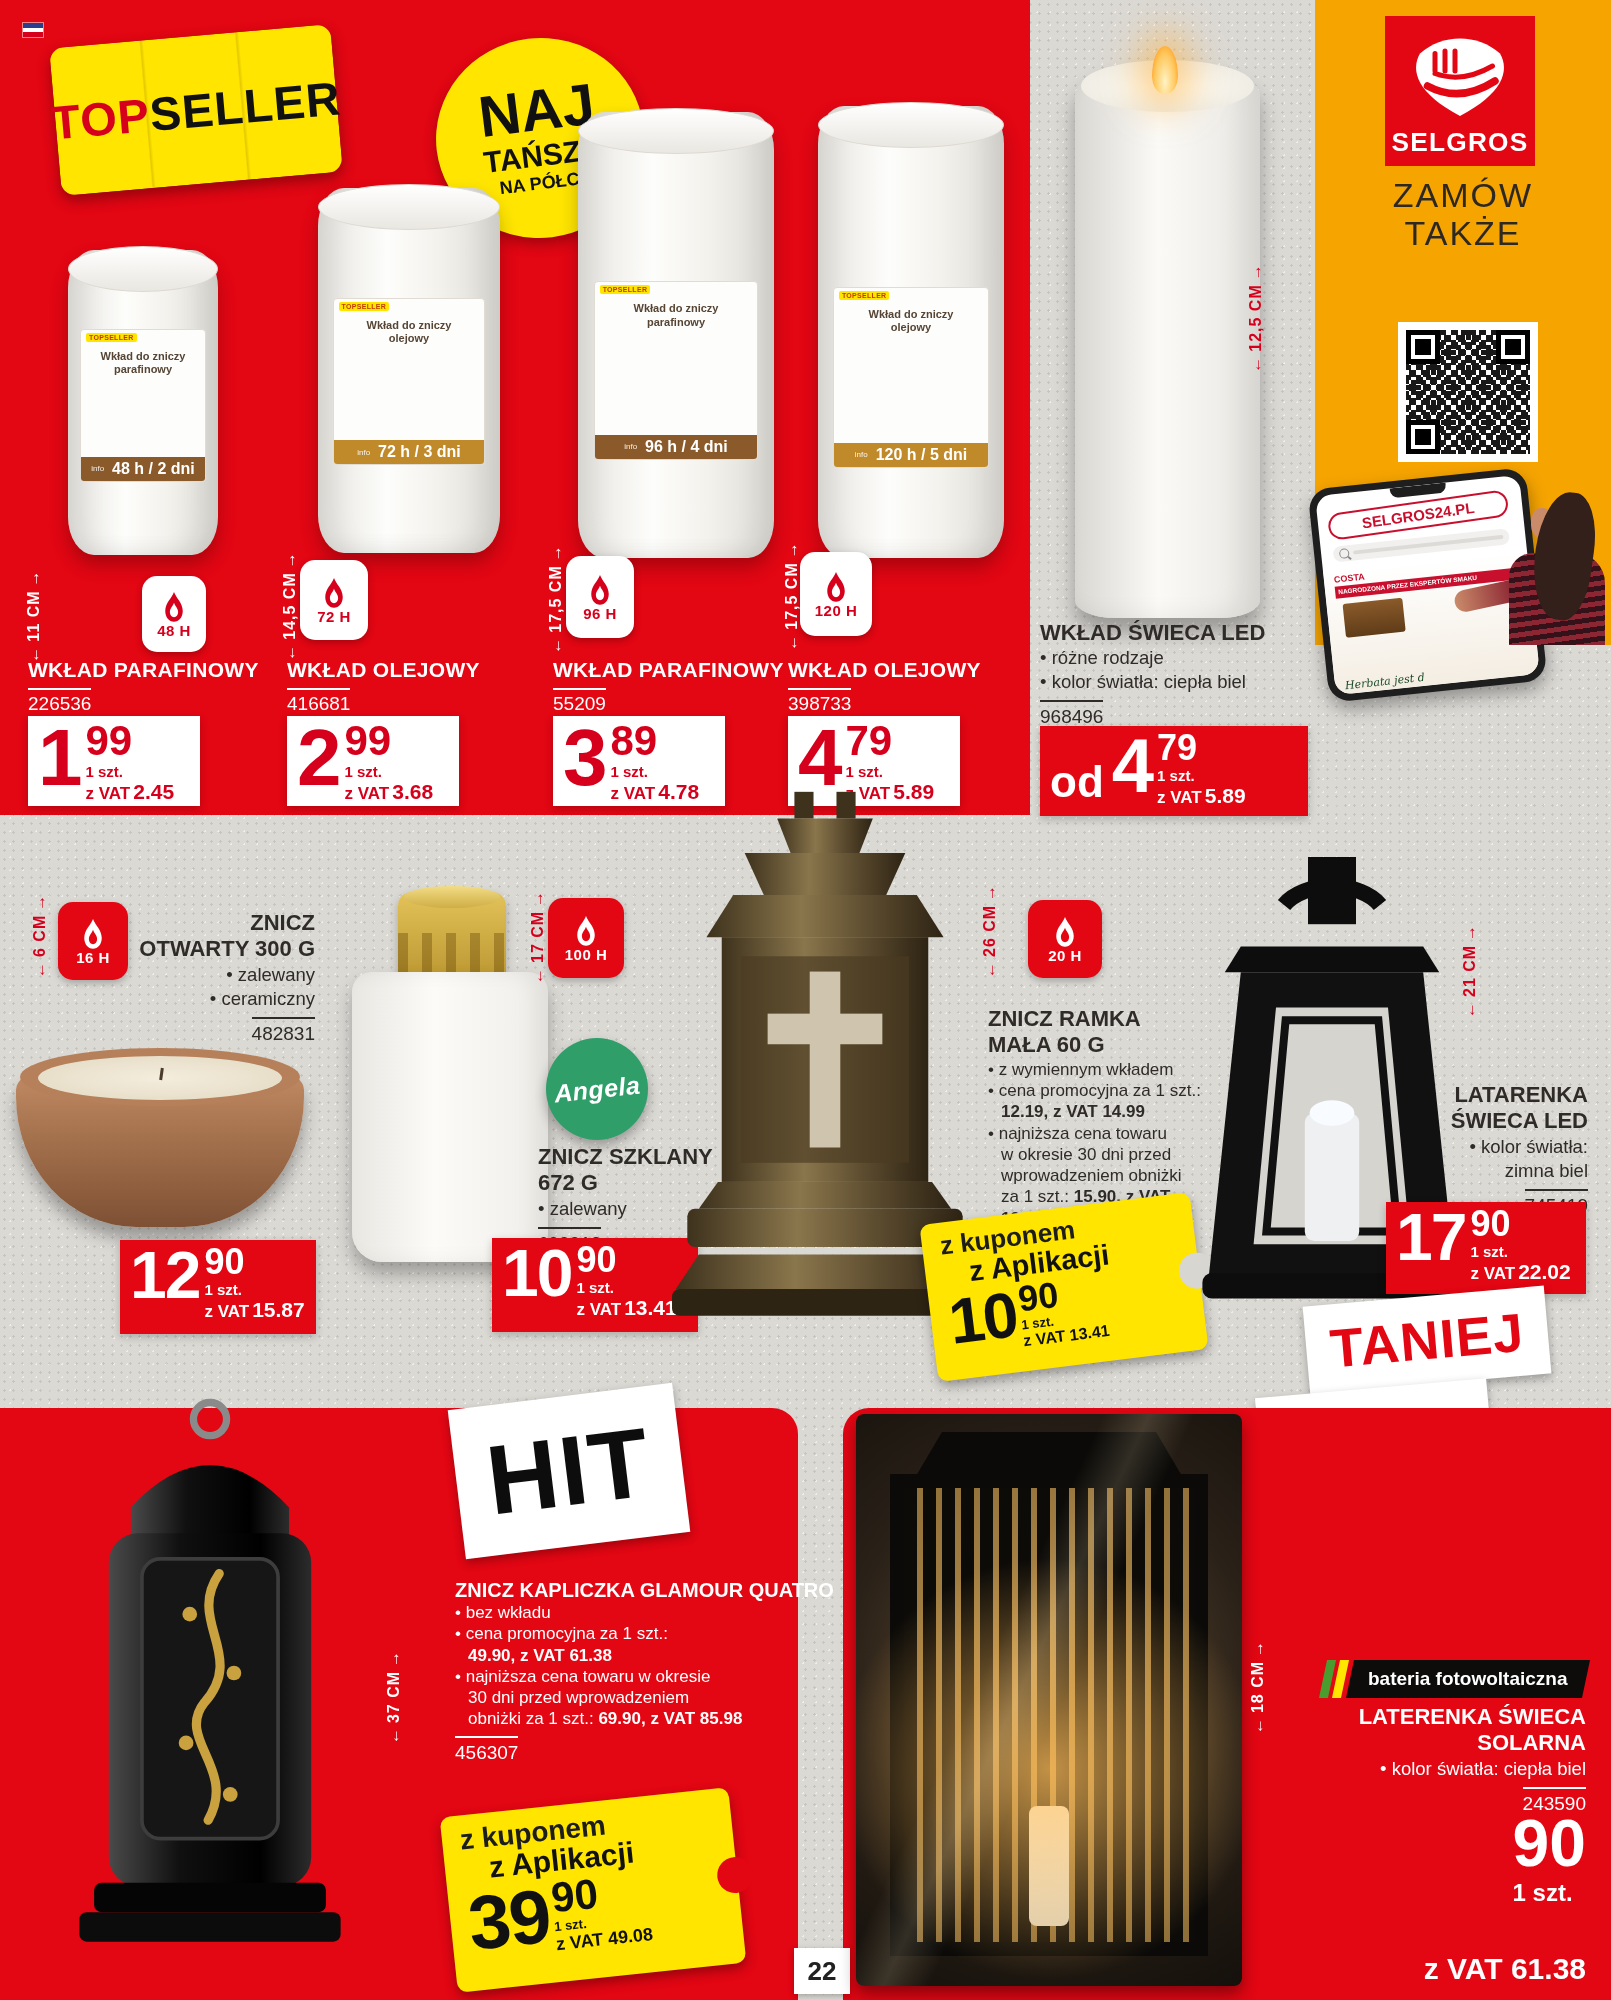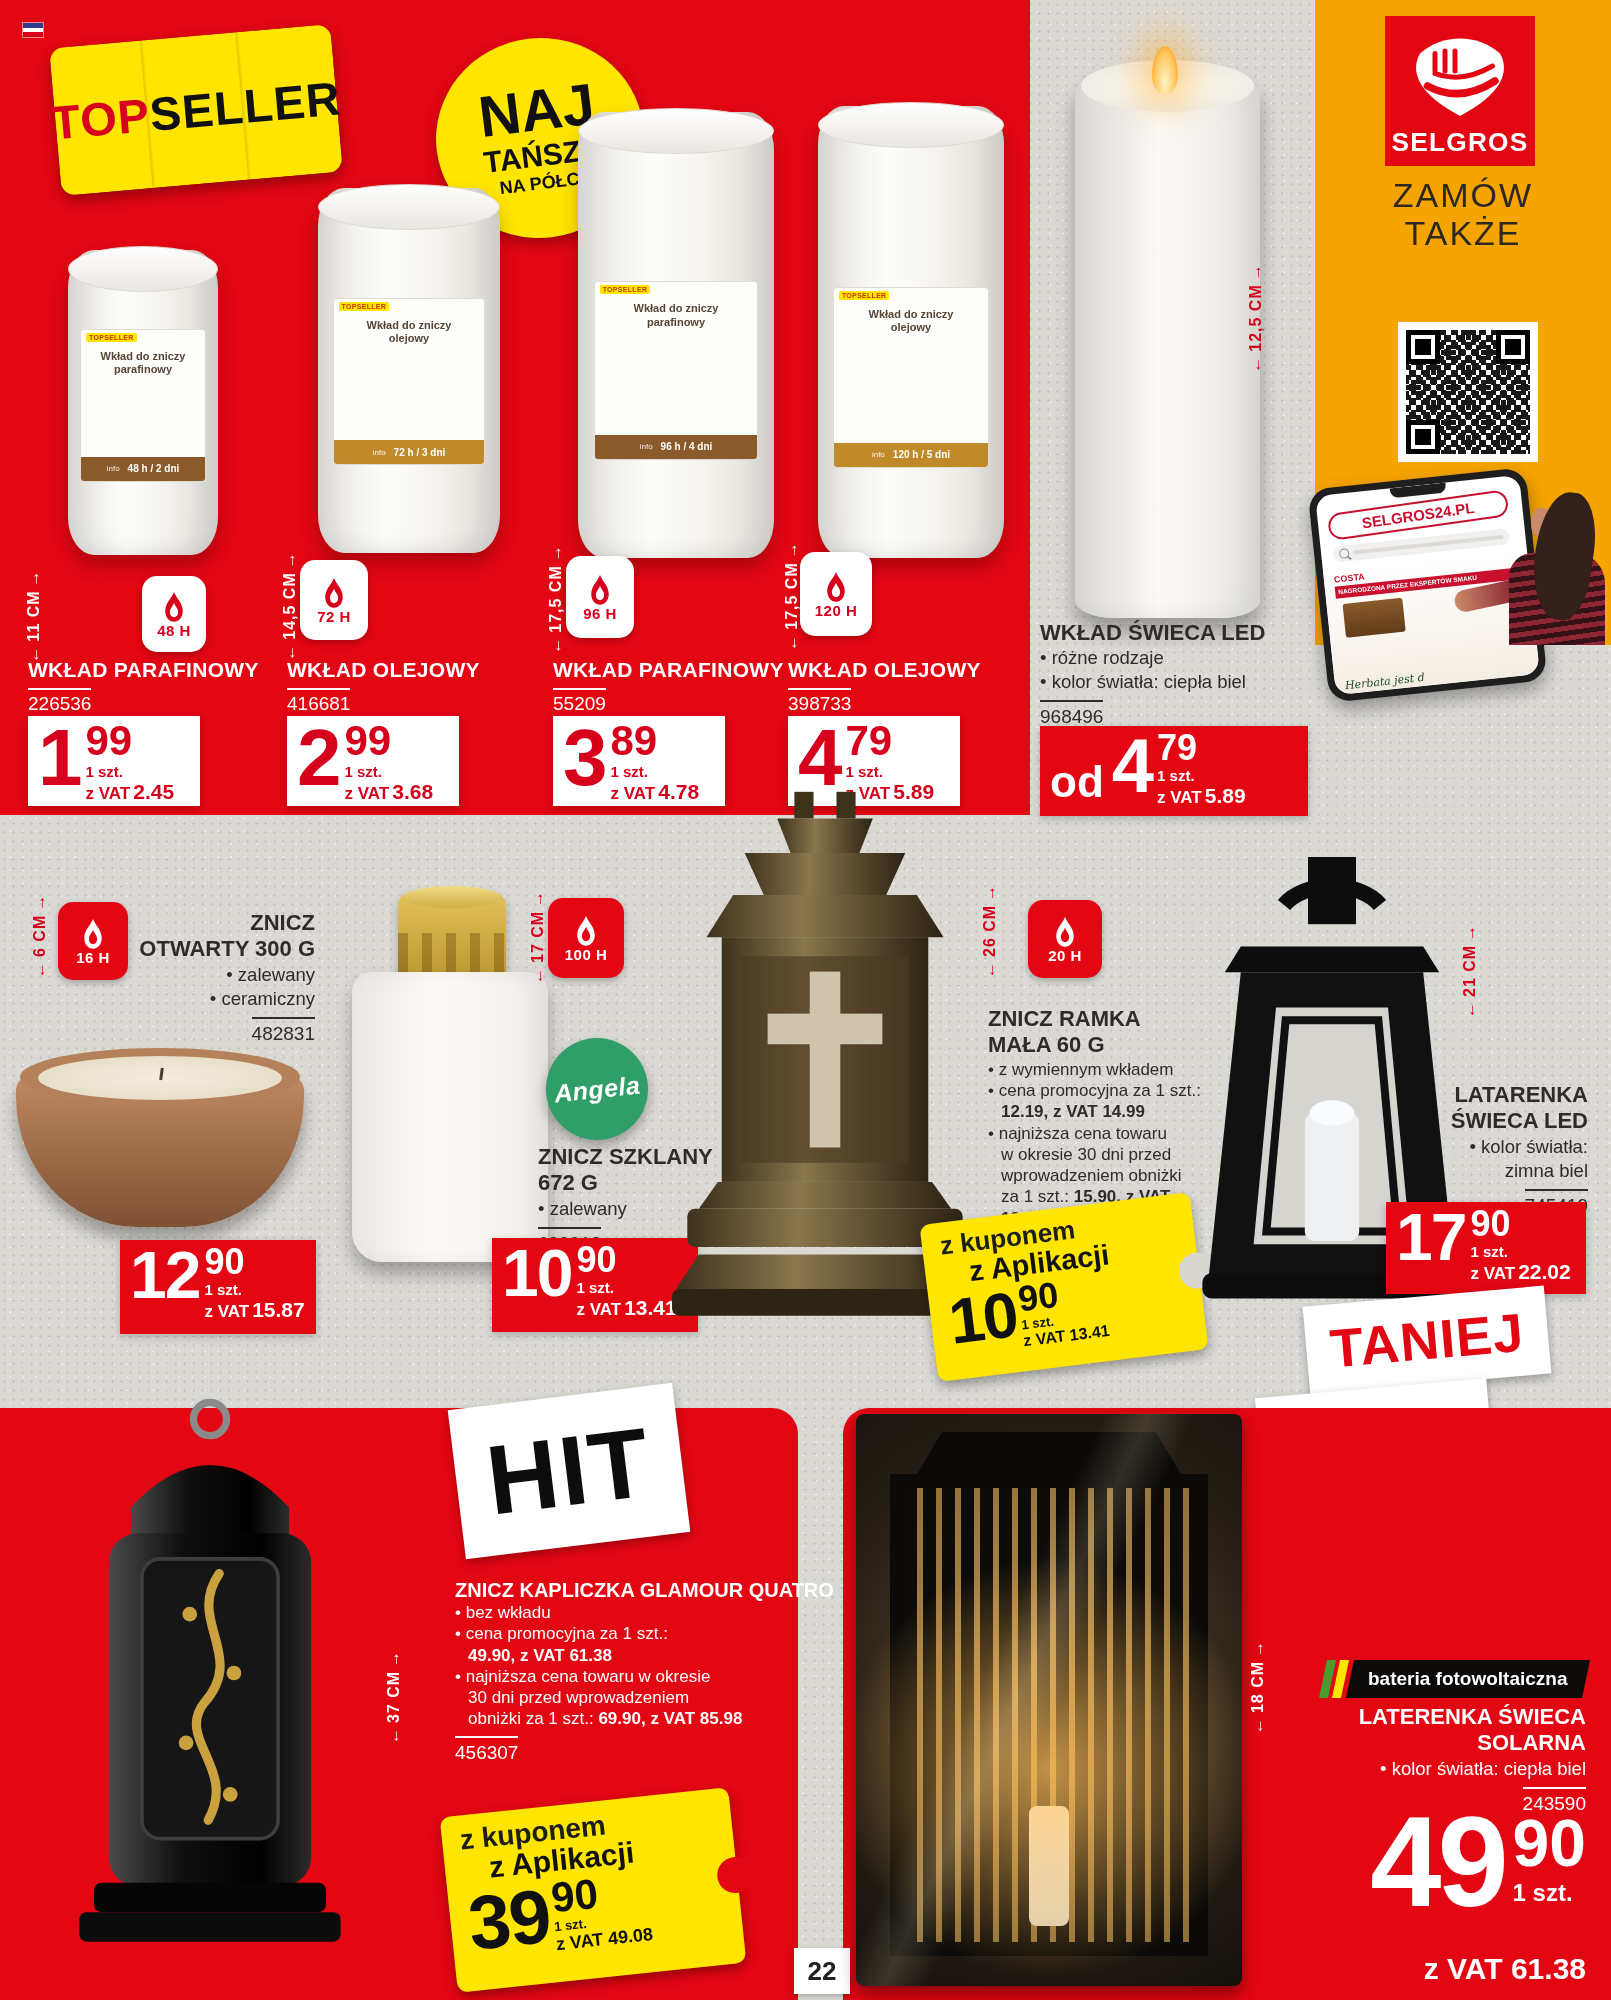--- a/index.html
+++ b/index.html
@@ -72,21 +72,21 @@
   .candle::before{content:"";position:absolute;top:-4px;left:0;right:0;height:44px;border-radius:50%;
           background:linear-gradient(#ffffff,#e9e7e1);border:1px solid #ddd9d1;}
   .clabel{position:absolute;left:8%;right:8%;background:#fdfdfb;border:1px solid #e0dcd3;border-radius:4px;
           display:flex;flex-direction:column;align-items:center;padding:20px 4px 24px 4px;}
   .chip{position:absolute;top:3px;left:5px;background:#ffe500;color:#c23a00;font-size:7px;font-weight:800;
         padding:1px 3px;border-radius:2px;letter-spacing:.3px;}
   .lt1{font-size:11px;font-weight:700;color:#564535;line-height:1.2;text-align:center;}
   .lband{position:absolute;left:0;right:0;bottom:0;height:24px;display:flex;align-items:center;
          justify-content:center;gap:8px;color:#fff;border-radius:0 0 3px 3px;}
   .lband .inf{font-size:8px;opacity:.9;}
-  .lband .hrs{font-size:10px;font-weight:700;}
+  .lband .hrs{font-size:16px;font-weight:700;}
   
   .flag{display:flex;flex-direction:column;border:1px solid rgba(255,255,255,.5);}
   .flag span{flex:1;}
   .qr{position:absolute;background:#fff;padding:8px;}
   .qr .modules{position:absolute;inset:8px;background-image:
       repeating-conic-gradient(#000 0 25%,transparent 0 50%),
       repeating-conic-gradient(#000 0 25%,transparent 0 50%);
       background-size:10px 10px,14px 14px;background-position:0 0,3px 5px;opacity:.9;}
   .qr .f{position:absolute;width:24px;height:24px;border:5px solid #000;background:#fff;}
   .qr .f::after{content:"";position:absolute;inset:4px;background:#000;}
@@ -643,21 +643,20 @@
   <div class="ribbon" style="left:1350px;top:1660px;width:236px;height:38px;">
     <span style="transform:skewX(12deg);">bateria fotowoltaiczna</span>
   </div>
   <div class="tblock onred" style="left:1320px;top:1704px;width:266px;text-align:right;">
     <div class="t1">LATERENKA ŚWIECA</div>
     <div class="t2">SOLARNA</div>
     <div class="bl bullet">kolor światła: ciepła biel</div>
     <div class="codewrap"><span class="pcode">243590</span></div>
   </div>
   <div class="bigprice" style="left:1256px;top:1808px;width:330px;justify-content:flex-end;">
-    <span class="i">49</span>
     <span class="col">
       <span class="d">90</span>
       <span class="u">1 szt.</span>
     </span>
   </div>
   <div class="vatline" style="left:1256px;top:1952px;width:330px;">
     <span>z VAT</span>
     <span>61.38</span>
   </div>
 

